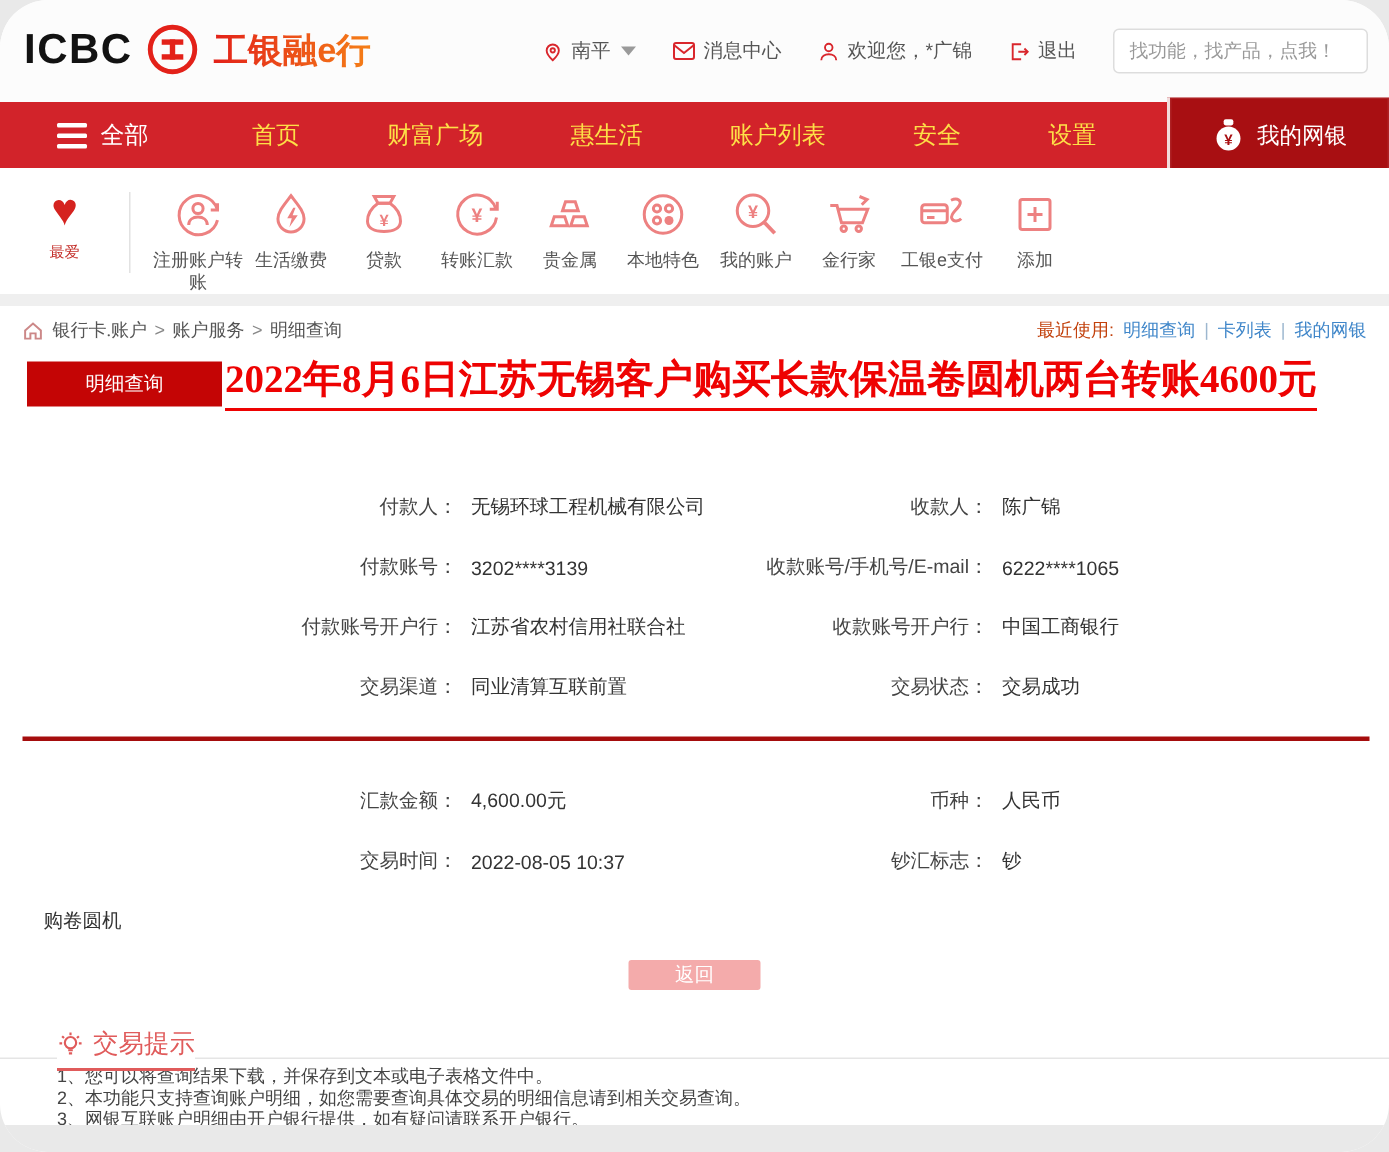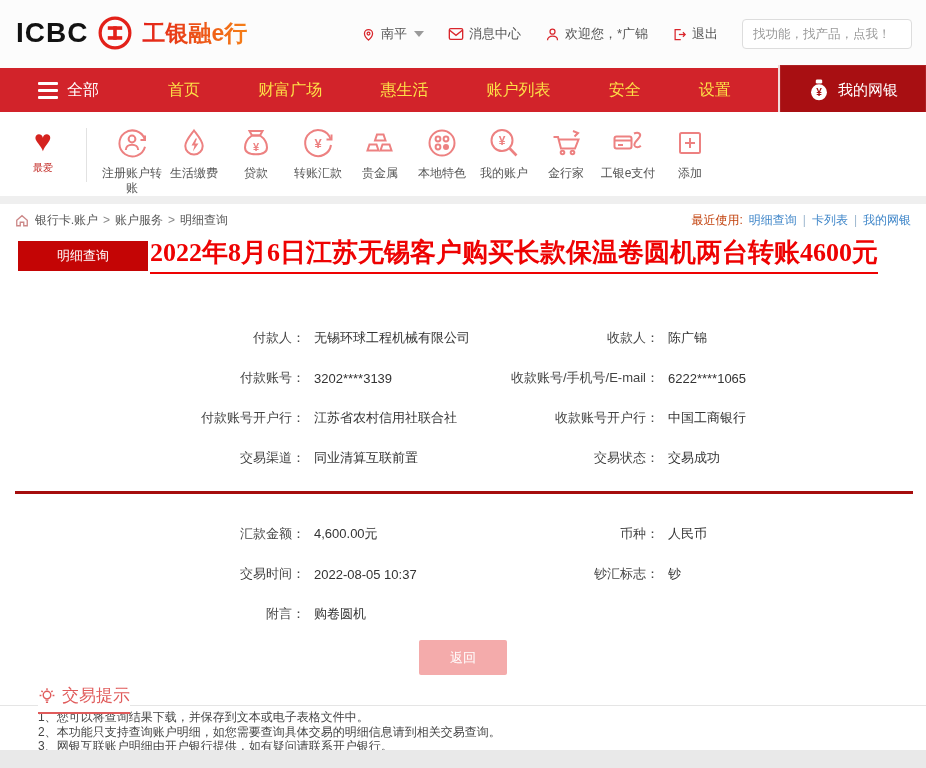--- a/index.html
+++ b/index.html
@@ -1,17 +1,17 @@
 <!DOCTYPE html>
 <html><head>
 <meta charset="utf-8">
 <style>
   html,body{margin:0;padding:0;background:#e9e9e9;}
   body{width:926px;height:768px;font-family:"Liberation Sans",sans-serif;overflow:hidden;}
-  .page{position:relative;width:926px;height:768px;background:#fff;overflow:hidden;}
+  .page{position:relative;width:926px;height:768px;background:#fff;overflow:hidden;border-radius:32px;}
 
   
   .hdr{position:absolute;top:0;left:0;width:926px;height:68px;background:#fcfcfc;}
   .logo{position:absolute;left:16px;top:15px;display:flex;align-items:center;gap:9px;}
   .logo-icbc{font-size:28px;font-weight:bold;color:#121212;letter-spacing:1px;}
   .logo-cn{font-size:23px;font-weight:bold;color:#ef4d0e;background:linear-gradient(90deg,#e32119,#f57f17);-webkit-background-clip:text;background-clip:text;-webkit-text-fill-color:transparent;}
   .hdr-right{position:absolute;right:14px;top:0;height:68px;display:flex;align-items:center;gap:24px;}
   .hdr-item{display:flex;align-items:center;gap:5px;font-size:13px;color:#555;cursor:pointer;}
   .caret{width:0;height:0;border-left:5px solid transparent;border-right:5px solid transparent;border-top:6px solid #9a9a9a;margin-left:2px;}
   .searchbox{width:170px;height:30px;border:1px solid #ddd;border-radius:4px;background:#fff;display:flex;align-items:center;padding:0 8px;box-sizing:border-box;}
@@ -56,21 +56,21 @@
   
   .details{position:absolute;top:318px;left:20px;right:16px;}
   .details2{position:absolute;top:514px;left:20px;right:16px;}
   .drow{display:flex;height:40px;align-items:center;font-size:13px;color:#333;}
   .ll{width:285px;text-align:right;color:#444;}
   .lv{width:160px;margin-left:9px;}
   .rl{width:185px;text-align:right;color:#444;}
   .rv{flex:1;margin-left:9px;}
   .redline{position:absolute;top:491px;left:15px;right:13px;height:3px;background:#a50d0d;}
 
-  .backbtn{position:absolute;top:640px;left:419px;width:88px;height:35px;background:#f4abab;color:#fff;font-size:13px;border:0;border-radius:2px;display:flex;align-items:center;justify-content:center;cursor:pointer;font-family:"Liberation Sans",sans-serif;}
+  .backbtn{position:absolute;top:640px;left:419px;width:88px;height:20px;background:#f4abab;color:#fff;font-size:13px;border:0;border-radius:2px;display:flex;align-items:center;justify-content:center;cursor:pointer;font-family:"Liberation Sans",sans-serif;}
 
   
   .tipline{position:absolute;top:705px;left:0;right:0;height:1px;background:#e5e5e5;}
   .tipshead{position:absolute;top:684px;left:38px;display:flex;align-items:center;gap:6px;font-size:17px;color:#e05b5b;padding-bottom:5px;border-bottom:2px solid #e05b5b;background:#fff;z-index:2;}
   .tipslist{position:absolute;top:710px;left:38px;right:10px;font-size:12px;color:#444;}
   .tipslist div{height:14px;line-height:14px;margin-bottom:0.5px;}
 
   .botgray{position:absolute;top:750px;left:0;width:926px;height:18px;background:#e9e9e9;}
 </style>
 </head>
@@ -313,21 +313,20 @@
       <span class="rl">币种：</span>
       <span class="rv">人民币</span>
     </div>
     <div class="drow">
       <span class="ll">交易时间：</span>
       <span class="lv">2022-08-05 10:37</span>
       <span class="rl">钞汇标志：</span>
       <span class="rv">钞</span>
     </div>
     <div class="drow">
-      <span class="ll">附言：</span>
       <span class="lv">购卷圆机</span>
       <span class="rl"></span>
       <span class="rv"></span>
     </div>
   </div>
 
   <button class="backbtn">返回</button>
 
   <div class="tipline"></div>
   <div class="tipshead">

